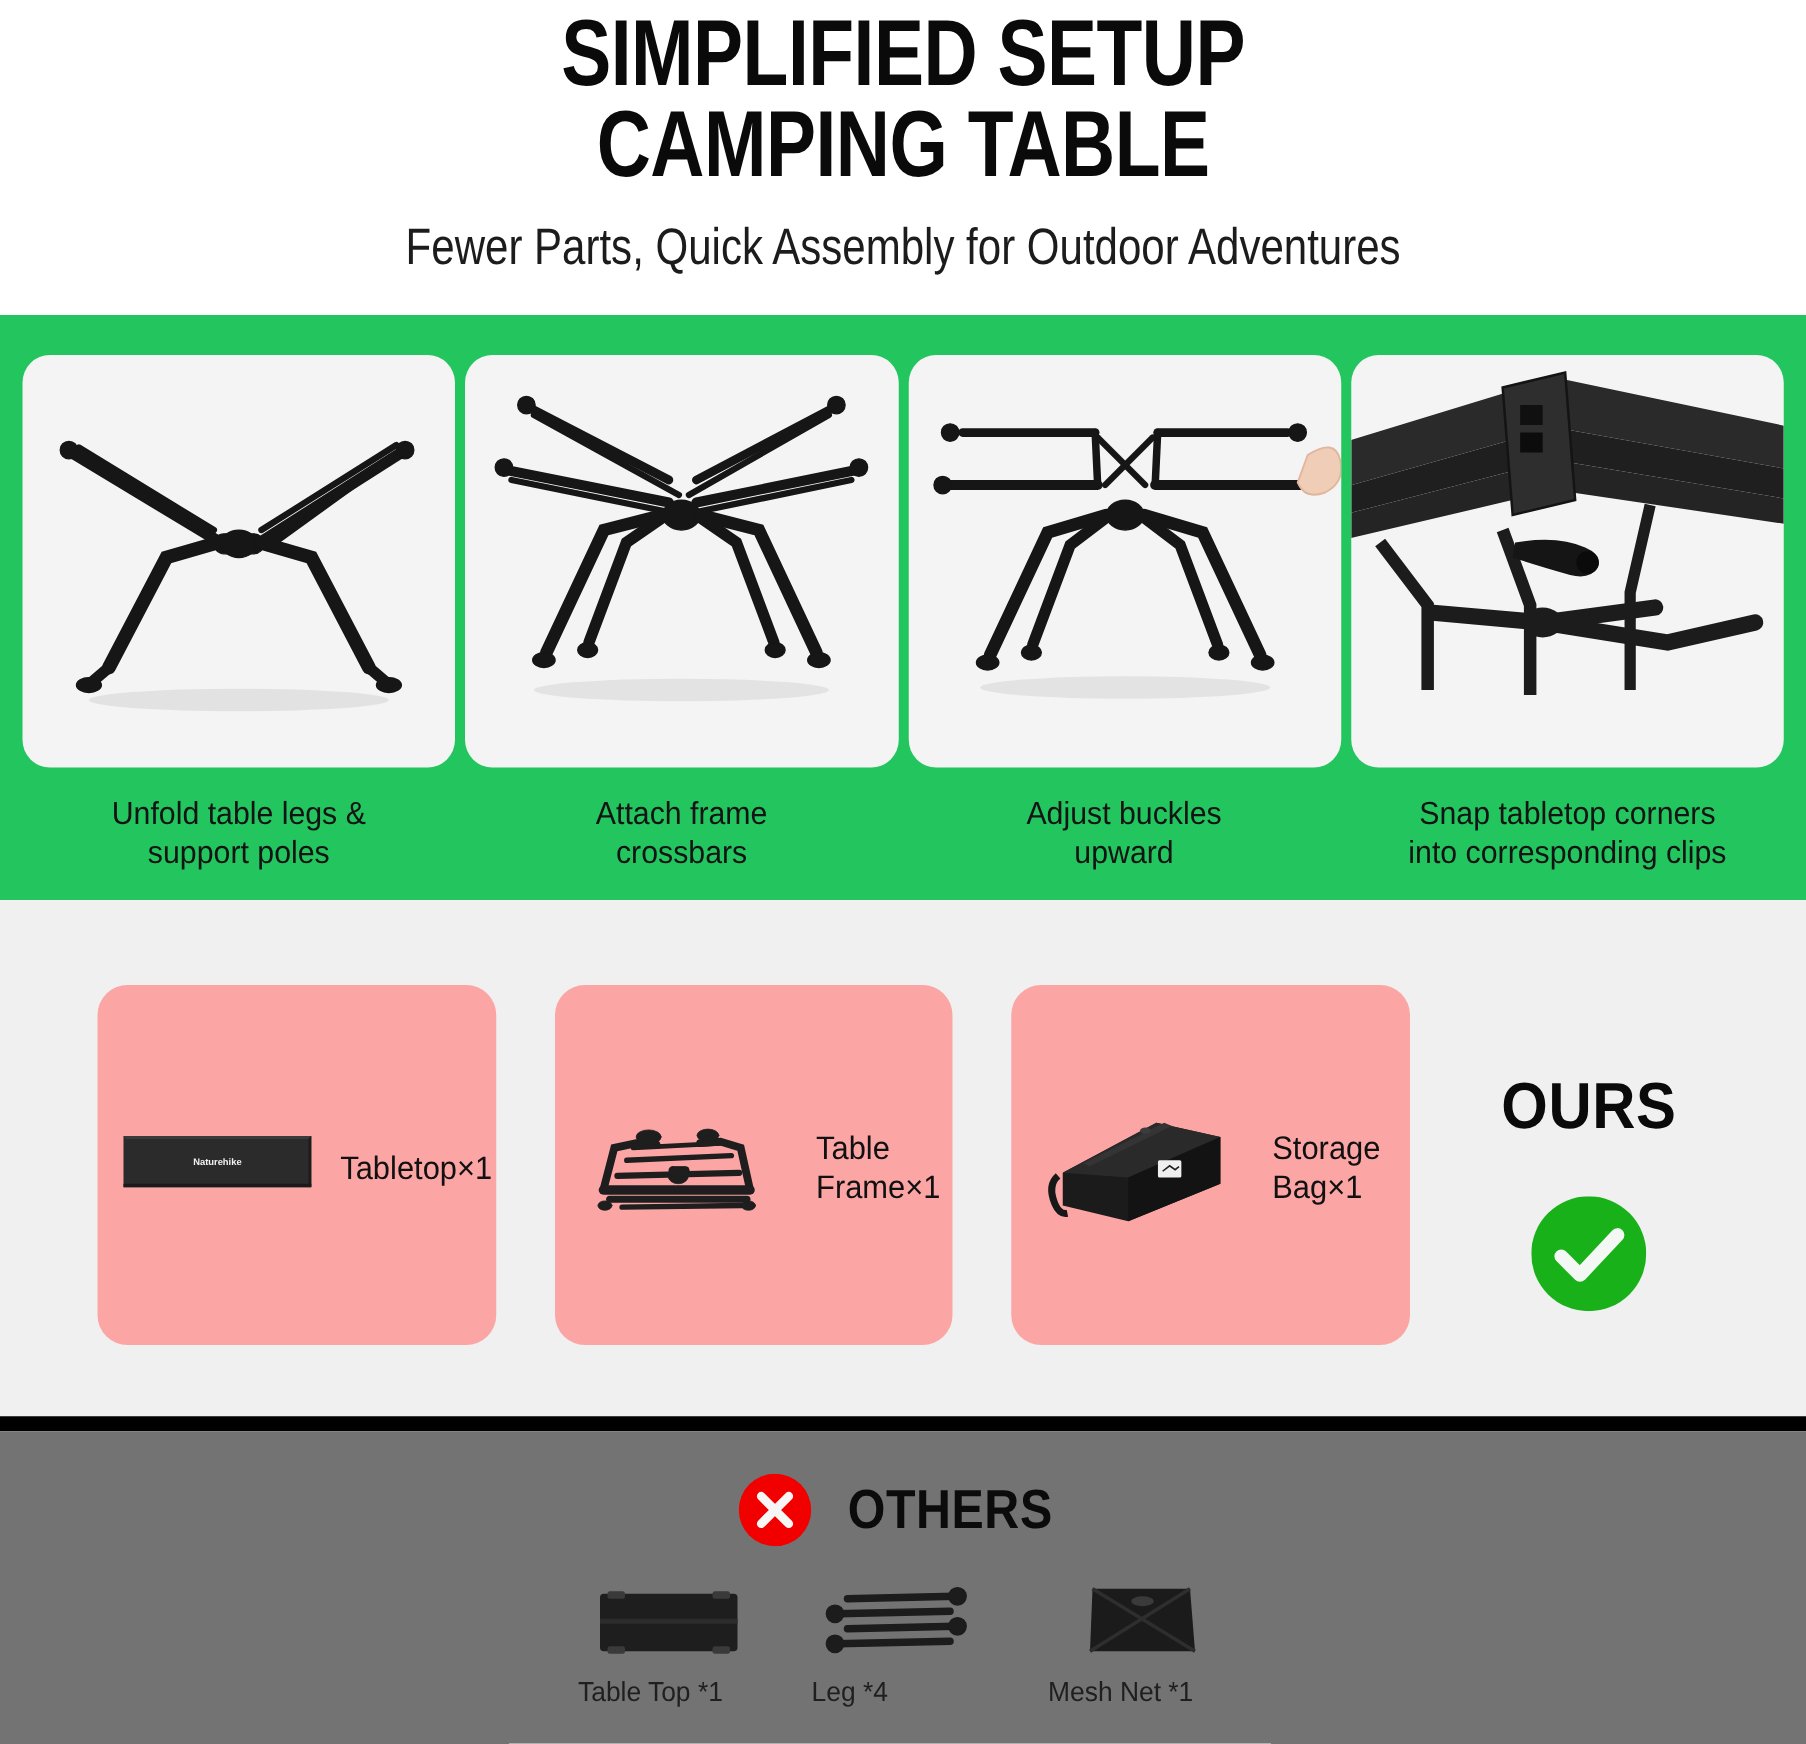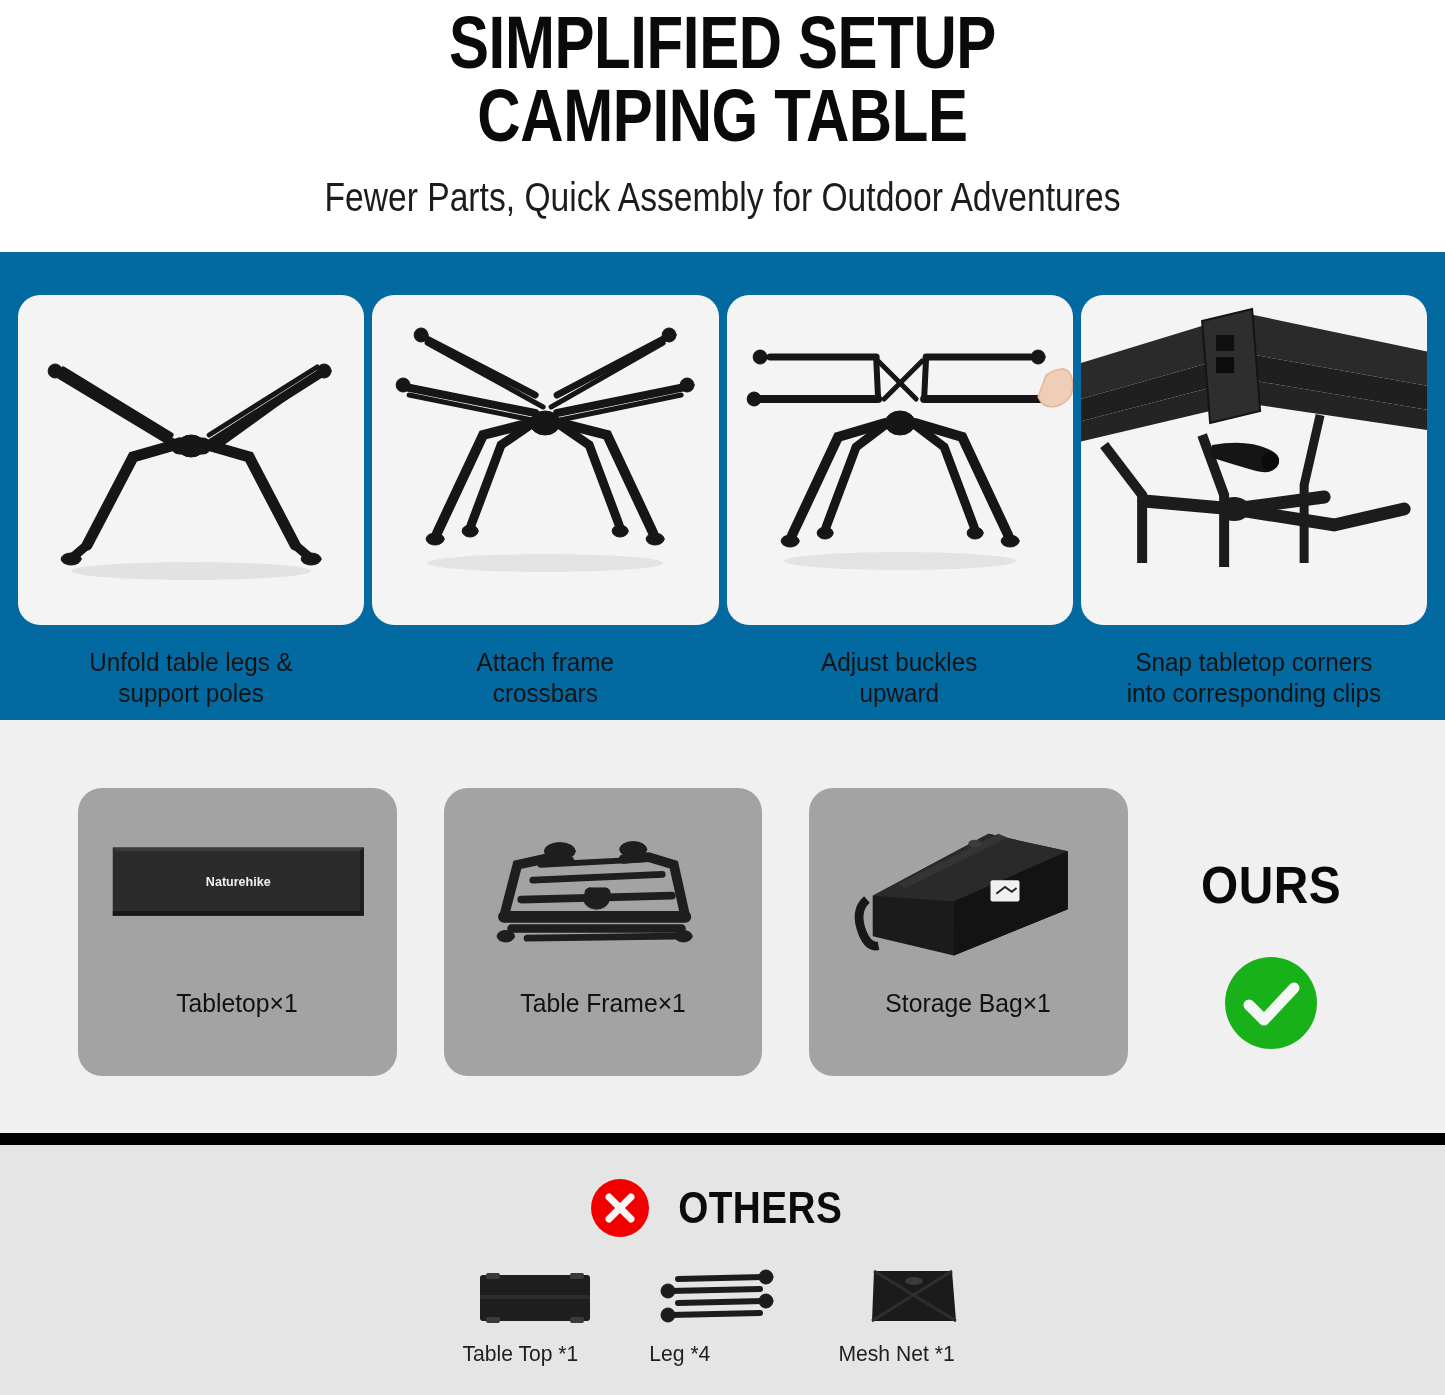--- a/index.html
+++ b/index.html
@@ -16,52 +16,52 @@
             background: #ffffff; text-align: center; }
   .title { font-size: 75px; line-height: 0.97; font-weight: 700; color: #0a0a0a;
            letter-spacing: -0.5px; transform: scaleX(0.80); transform-origin: center top;
            padding-top: 6px; white-space: pre-line; }
   .subtitle { font-size: 41px; color: #1c1c1c; font-weight: 400;
               transform: scaleX(0.82); transform-origin: center top;
               margin-top: 22px; letter-spacing: 0px; }
 
   
   .steps { position: absolute; left: 0; top: 252px; width: 1445px; height: 468px;
-           background: #0369a1; display: flex; gap: 0px; padding: 32px 14px 0 14px; align-items: center; }
+           background: #22c55e; display: flex; gap: 0px; padding: 32px 14px 0 14px; }
   .step { width: 25%; display: flex; flex-direction: column; align-items: center; padding: 0 4px; }
   .step-card { width: 100%; height: 330px; background: #f4f4f4; border-radius: 22px;
                position: relative; overflow: hidden; }
   .step-caption { margin-top: 22px; font-size: 25.5px; line-height: 1.22; color: #141414;
                   text-align: center; transform: scaleX(0.95); white-space: pre-line; }
 
   
   .frame-svg { position: absolute; left: 0; top: 0; width: 100%; height: 100%; }
 
   
   .ours { position: absolute; left: 0; top: 720px; width: 1445px; height: 413px;
           background: #f0f0f0; }
   .ours-inner { position: absolute; left: 78px; top: 68px; width: 1290px; height: 288px;
                 display: flex; align-items: flex-start; }
-  .part-card { width: 330px; height: 288px; background: #a3a3a3; border-radius: 24px;
+  .part-card { width: 330px; height: 288px; background: #fca5a5; border-radius: 24px;
                margin-right: 47px; position: relative; display: flex;
-               flex-direction: column; align-items: center; justify-content: flex-start; }
+               flex-direction: row; align-items: center; justify-content: flex-start; }
   .part-img { width: 100%; height: 196px; position: relative; }
   .part-label { font-size: 26px; color: #111111; transform: scaleX(0.95); margin-top: 4px; }
   .ours-badge { width: 200px; height: 288px; display: flex; flex-direction: column;
                 align-items: center; justify-content: center; padding-top: 40px; }
   .ours-word { font-size: 52px; font-weight: 700; color: #0a0a0a; letter-spacing: 0.5px;
                transform: scaleX(0.92); }
   .check-circle { width: 92px; height: 92px; border-radius: 50%; margin-top: 42px;
                   position: relative; }
 
   
   .divider { position: absolute; left: 0; top: 1133px; width: 1445px; height: 12px;
              background: #000000; }
   .others { position: absolute; left: 0; top: 1145px; width: 1445px; height: 250px;
-            background: #e5e5e5; }
+            background: #737373; }
   .others-head { position: absolute; left: 0; top: 34px; width: 1445px;
                  display: flex; align-items: center; justify-content: center; gap: 18px; }
   .x-circle { width: 58px; height: 58px; border-radius: 50%; position: relative; }
   .others-word { font-size: 44px; font-weight: 700; color: #0b0b0b; letter-spacing: 0.5px;
                  transform: scaleX(0.88); }
   .others-row { position: absolute; left: 0; top: 118px; width: 1445px; height: 130px;
                 display: flex; align-items: flex-start; justify-content: center; }
   .other-item { width: 150px; display: flex; flex-direction: column; align-items: flex-start;
                 margin: 0 19px; }
   .other-img { width: 150px; height: 70px; position: relative; }

